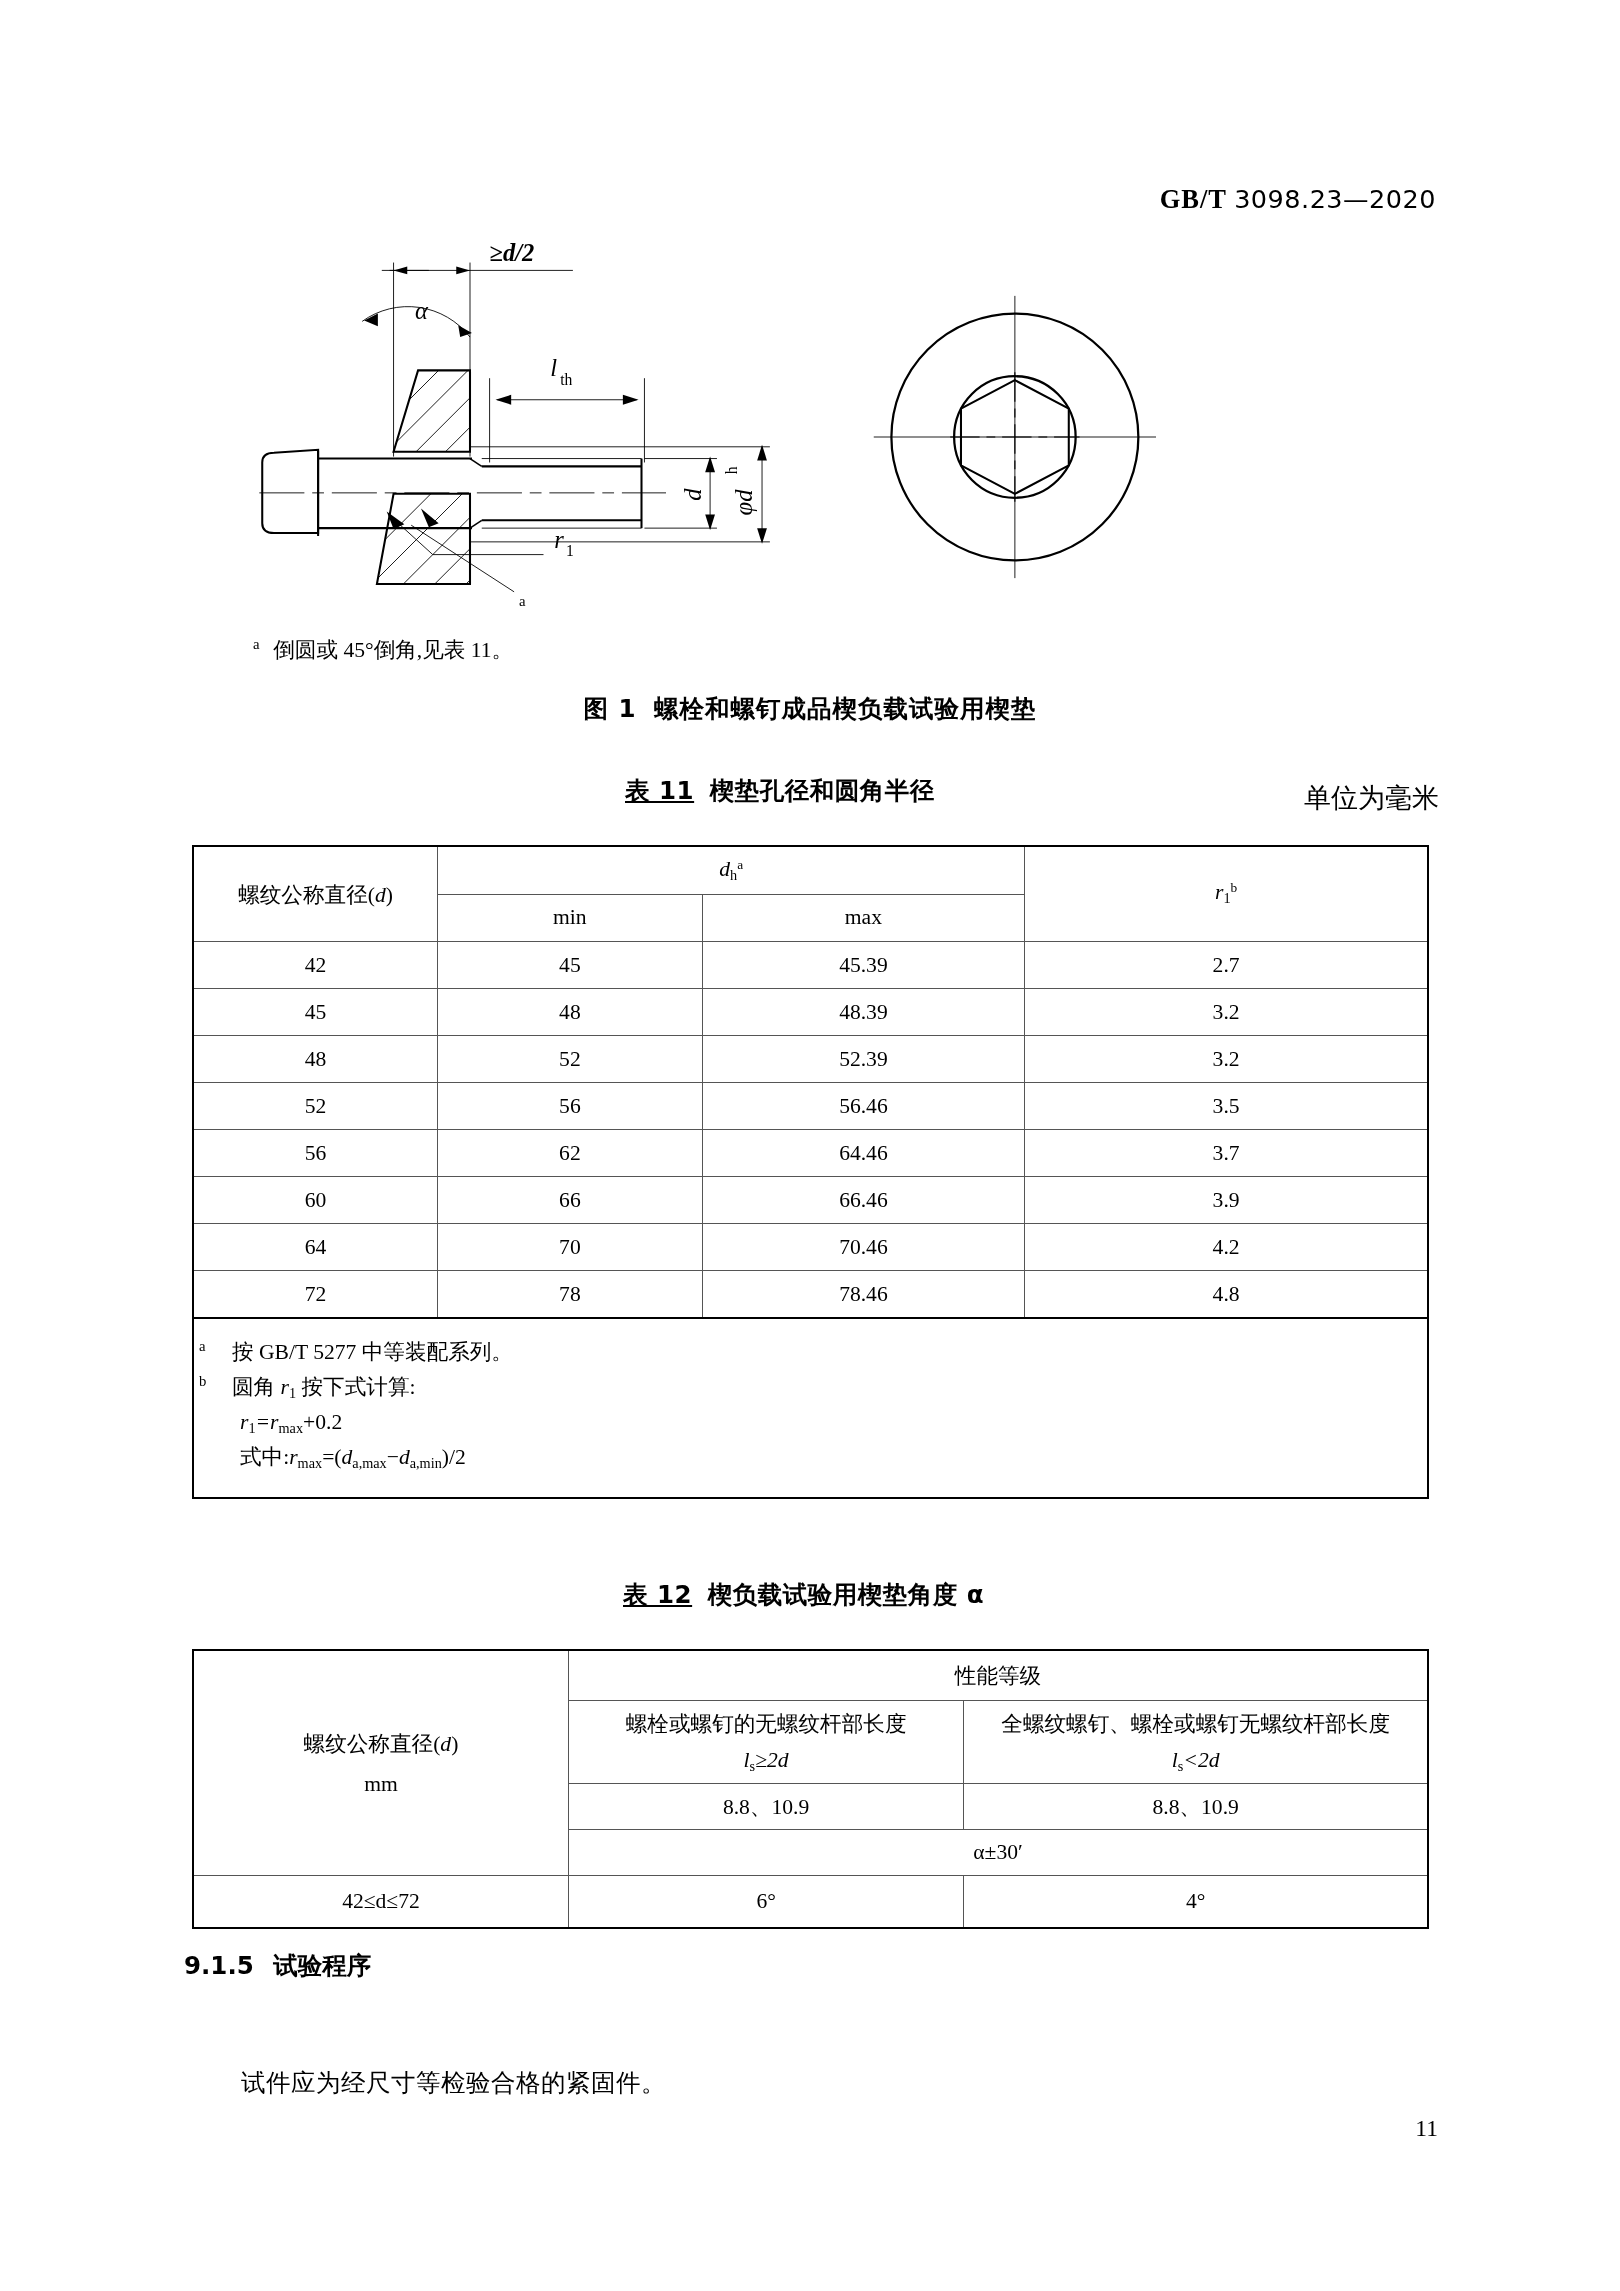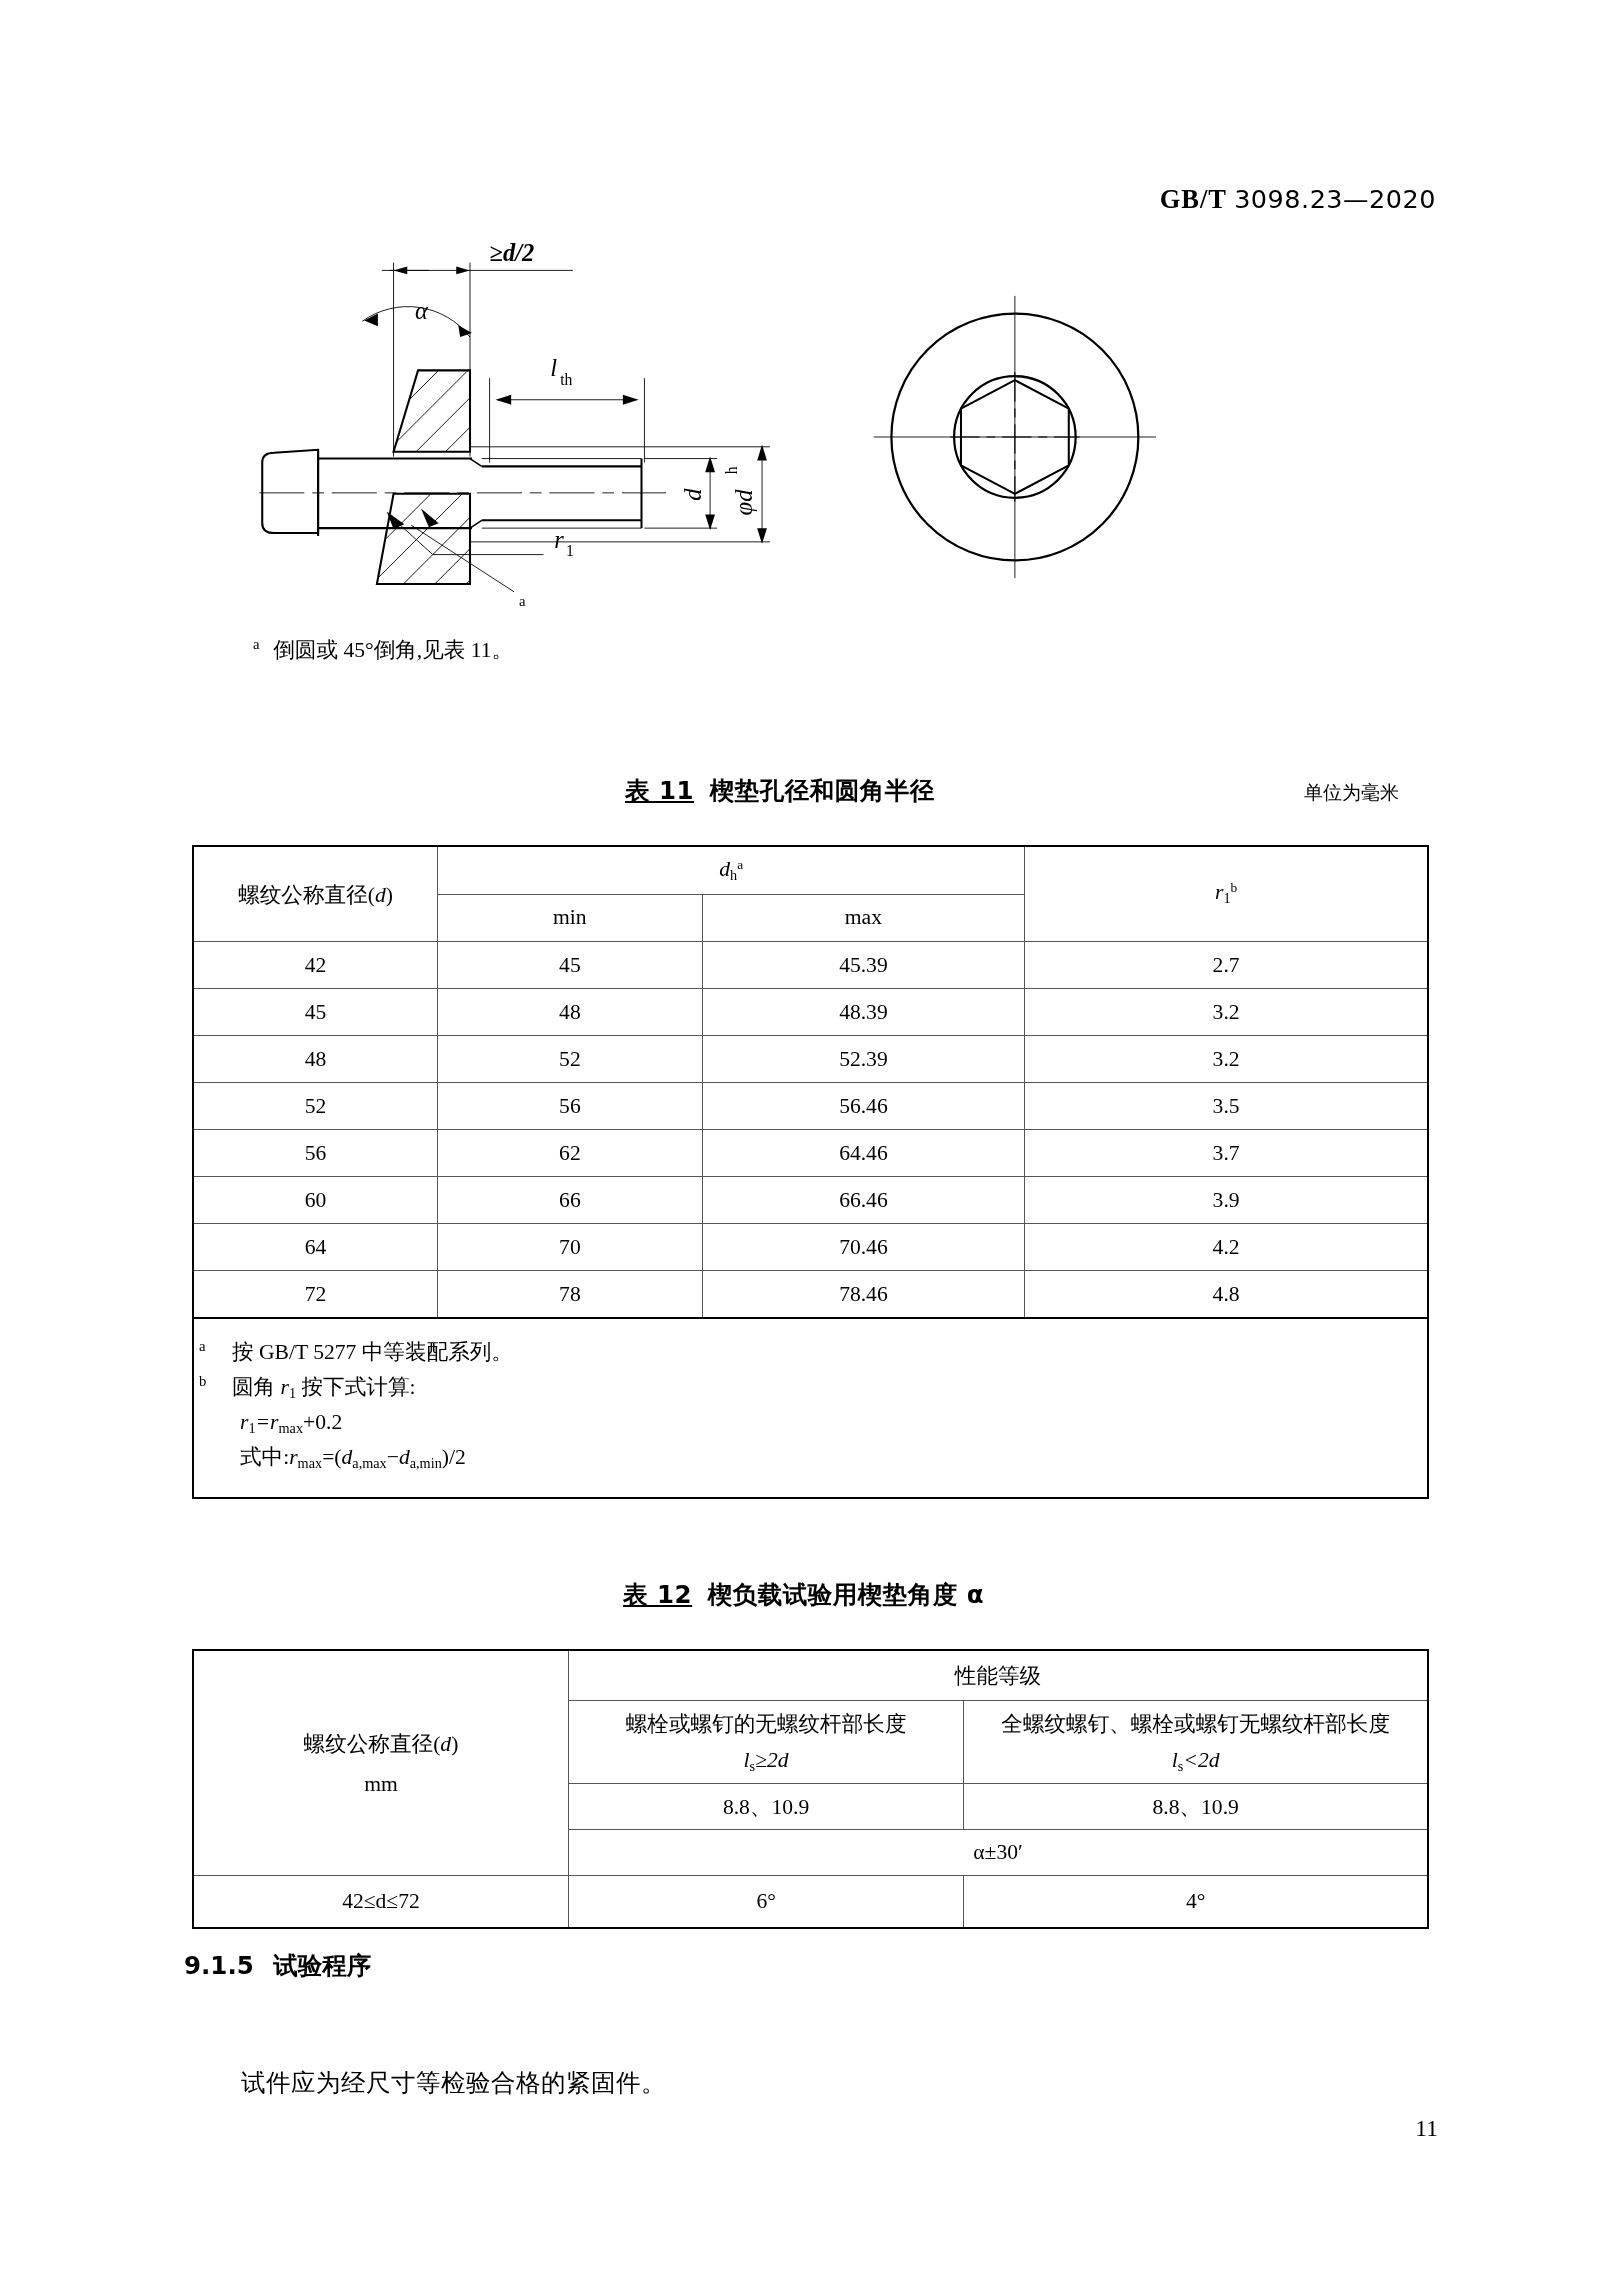--- a/index.html
+++ b/index.html
@@ -80,21 +80,21 @@
     position: absolute;
     font-family: "DejaVu Sans", sans-serif;
     font-weight: bold;
     font-size: 24.5px;
     letter-spacing: 0.5px;
     white-space: nowrap;
   }
   .tbl-caption .idx { margin-right: 15.7px; text-decoration: underline; }
   .units {
     position: absolute;
-    font-size: 19px;
+    font-size: 27px;
     font-family: "Liberation Serif", serif;
     white-space: nowrap;
   }
 
   
   table.doc {
     position: absolute;
     border-collapse: collapse;
     font-size: 21.6px;
     background: #fff;
@@ -303,20 +303,23 @@
         <text x="398" y="331" font-size="16">1</text>
         <text x="350" y="382" font-size="15">a</text>
       </g>
     </svg>
   </div>
 
   <div class="fignote">
     <span class="sup">a</span><span>倒圆或 45°倒角,见表 11。</span>
   </div>
 
+  <div class="figcaption">
+    <span class="idx">图 1</span><span>螺栓和螺钉成品楔负载试验用楔垫</span>
+  </div>
 
   <div class="tbl-caption" style="left:625px; top:774px;">
     <span class="idx">表 11</span><span>楔垫孔径和圆角半径</span>
   </div>
   <div class="units" style="left:1304px; top:780px;">单位为毫米</div>
 
   <table class="doc" id="table11">
     <colgroup>
       <col style="width:245px">
       <col style="width:265px">

